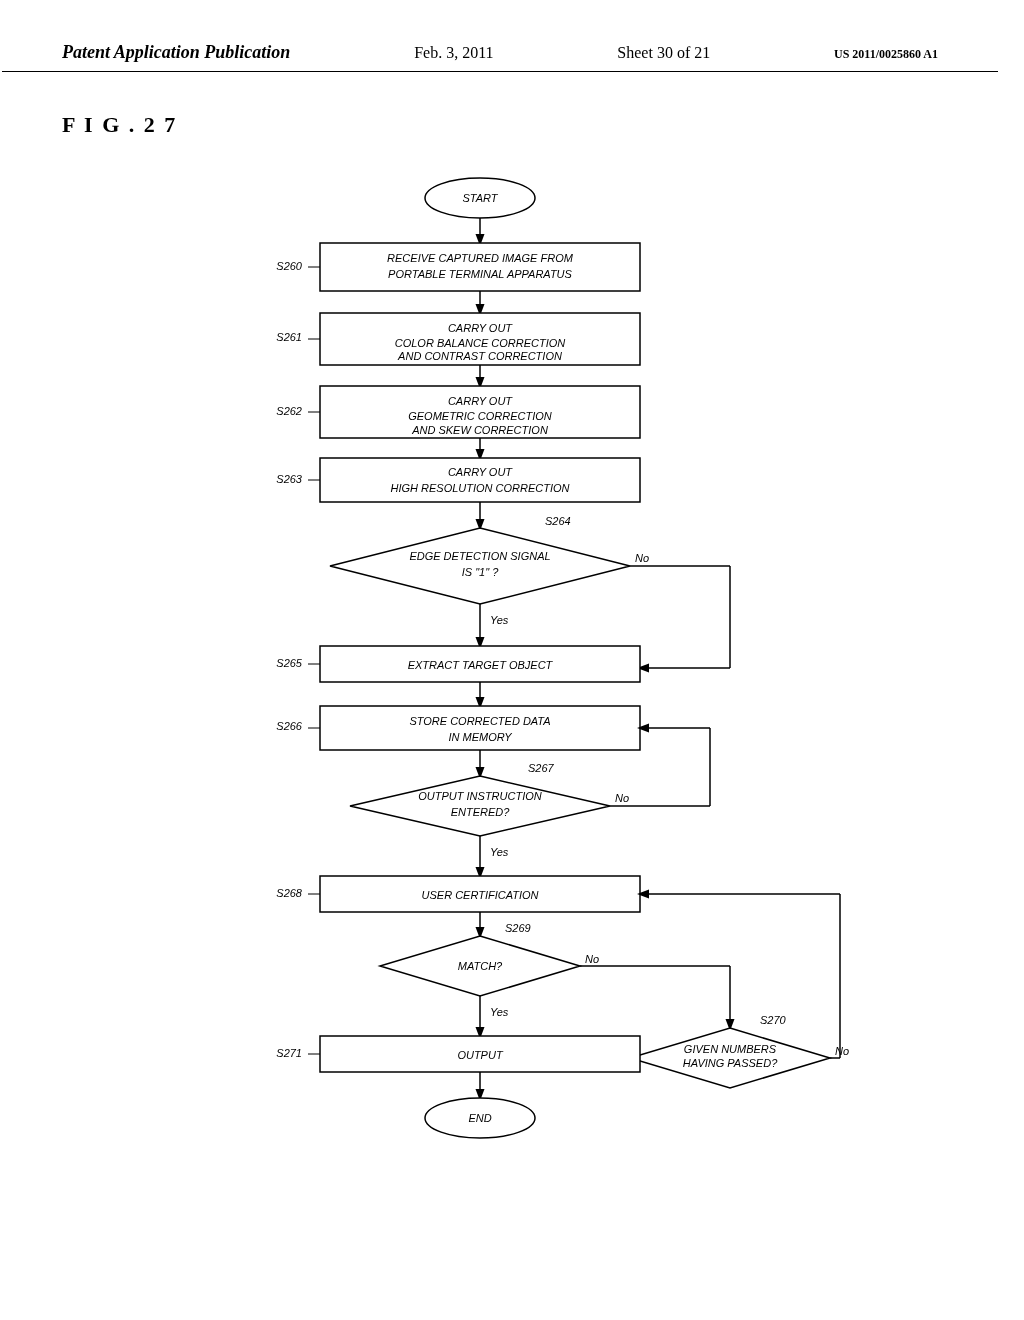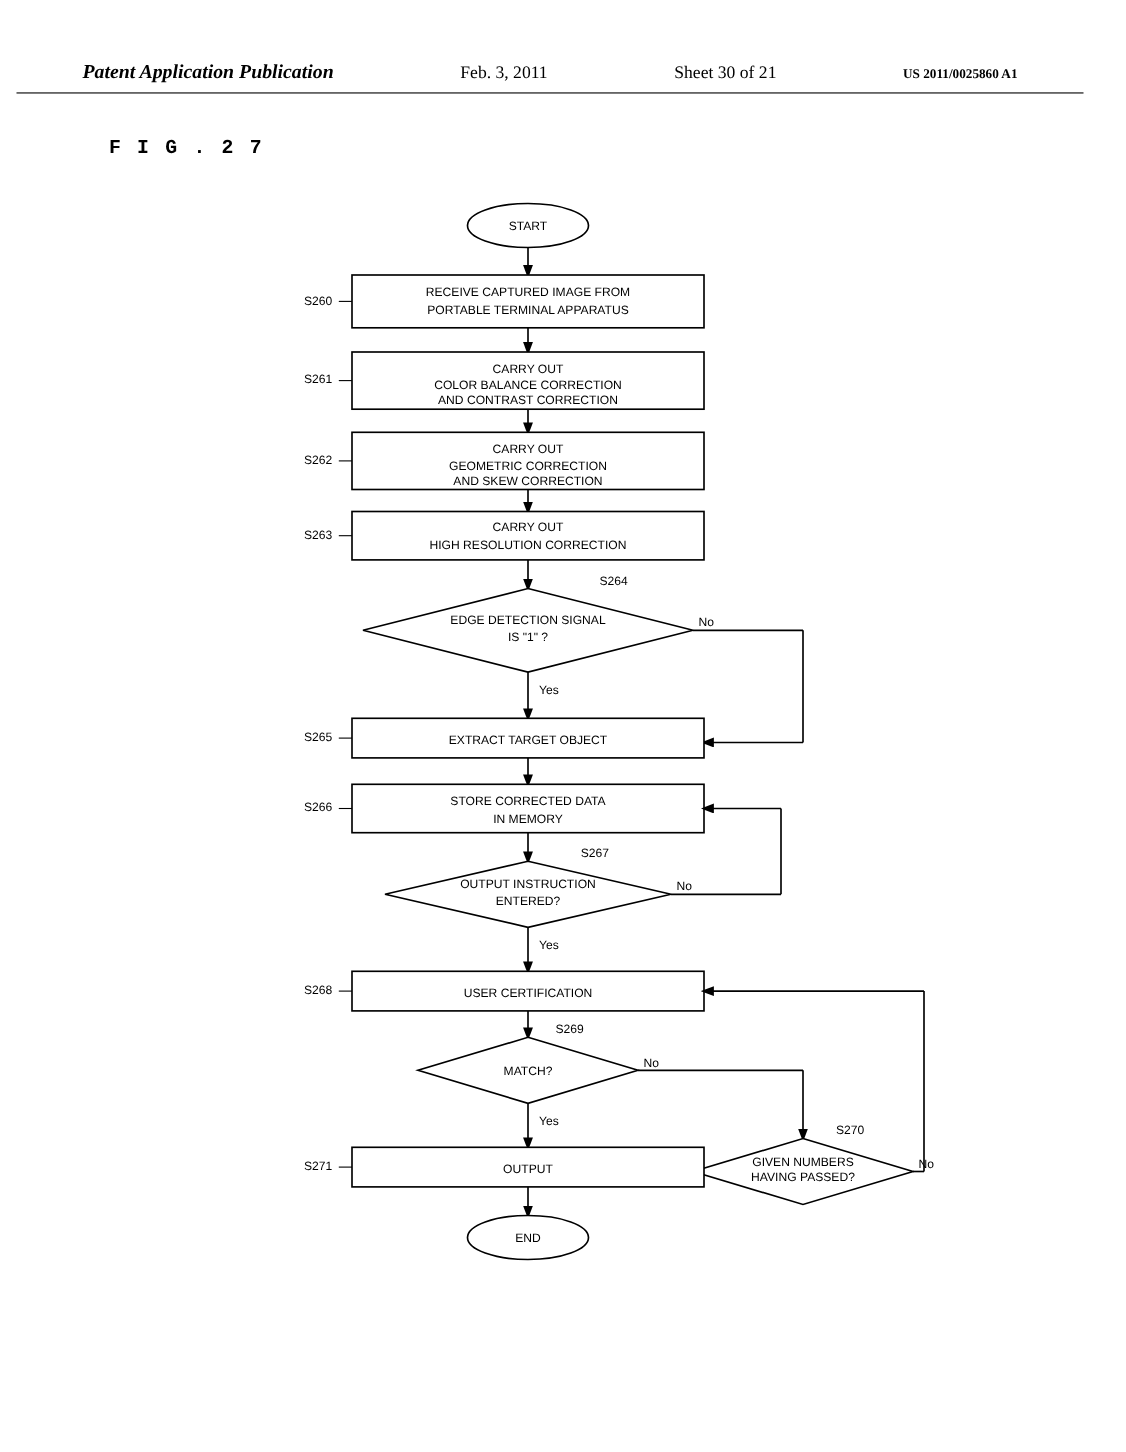--- a/index.html
+++ b/index.html
@@ -9,21 +9,21 @@
       width: 1024px;
       min-height: 1320px;
       position: relative;
       overflow: hidden;
     }
     .page {
       width: 1000px;
       min-height: 1320px;
       background: #fff;
       position: relative;
-      padding: 15px;
+      padding: 2px;
     }
     .header {
       display: flex;
       justify-content: space-between;
       align-items: baseline;
       padding: 40px 60px 0 60px;
       border-bottom: 1px solid #000;
       padding-bottom: 8px;
     }
     .header-left {
@@ -33,31 +33,31 @@
     }
     .header-center {
       font-size: 16px;
       text-align: center;
     }
     .header-right {
       font-size: 12px;
       font-weight: bold;
     }
     .fig-label {
-      font-size: 18px;
+      font-size: 22px;
       font-weight: bold;
-      margin-left: 84px;
+      margin-left: 60px;
       margin-top: 40px;
       letter-spacing: 2px;
-      font-family: Liberation Mono, monospace;
     }
     .flowchart-container {
       position: relative;
       width: 700px;
       margin: 20px auto 0 auto;
+      font-style: italic;
     }
     svg.flowchart {
       width: 700px;
       height: 1050px;
     }
     text {
       font-family: Arial, sans-serif;
       font-size: 11px;
       fill: #000;
     }

